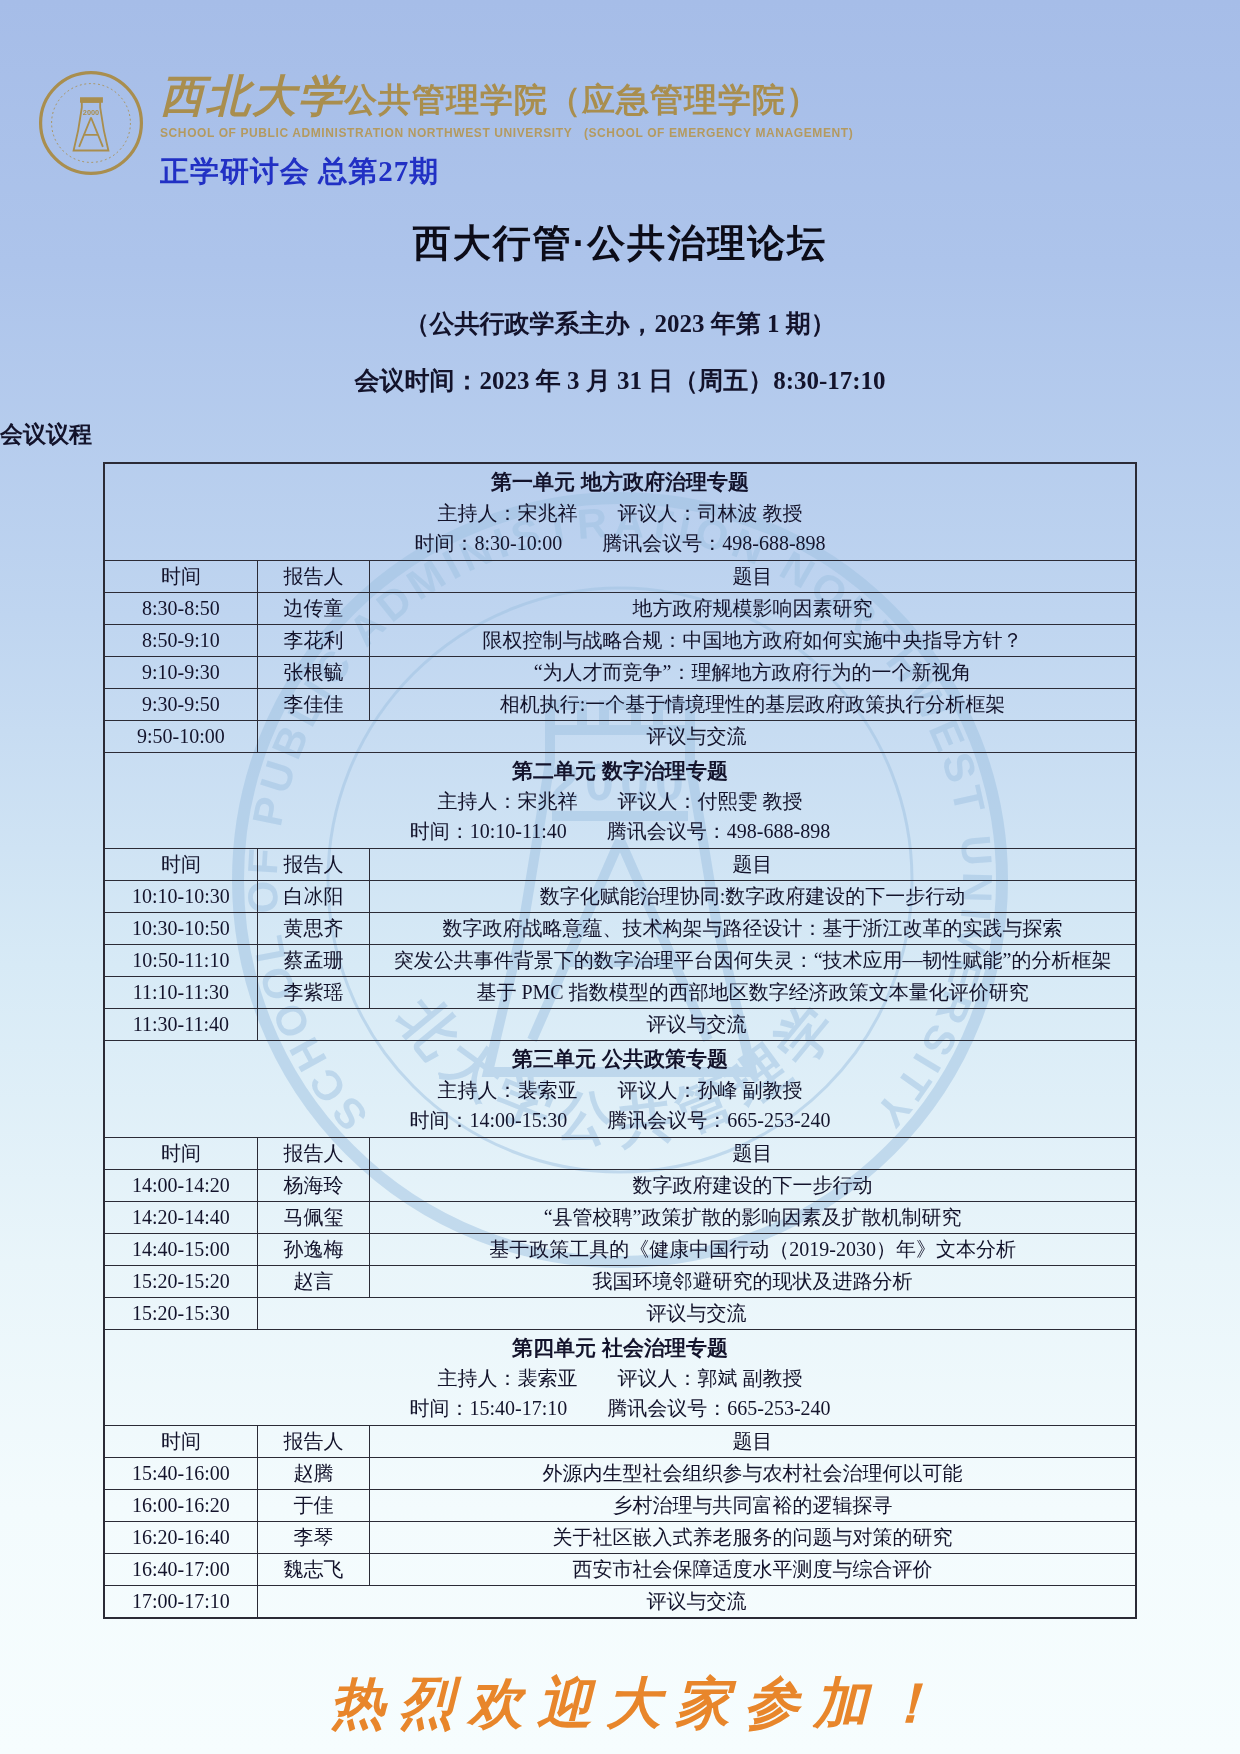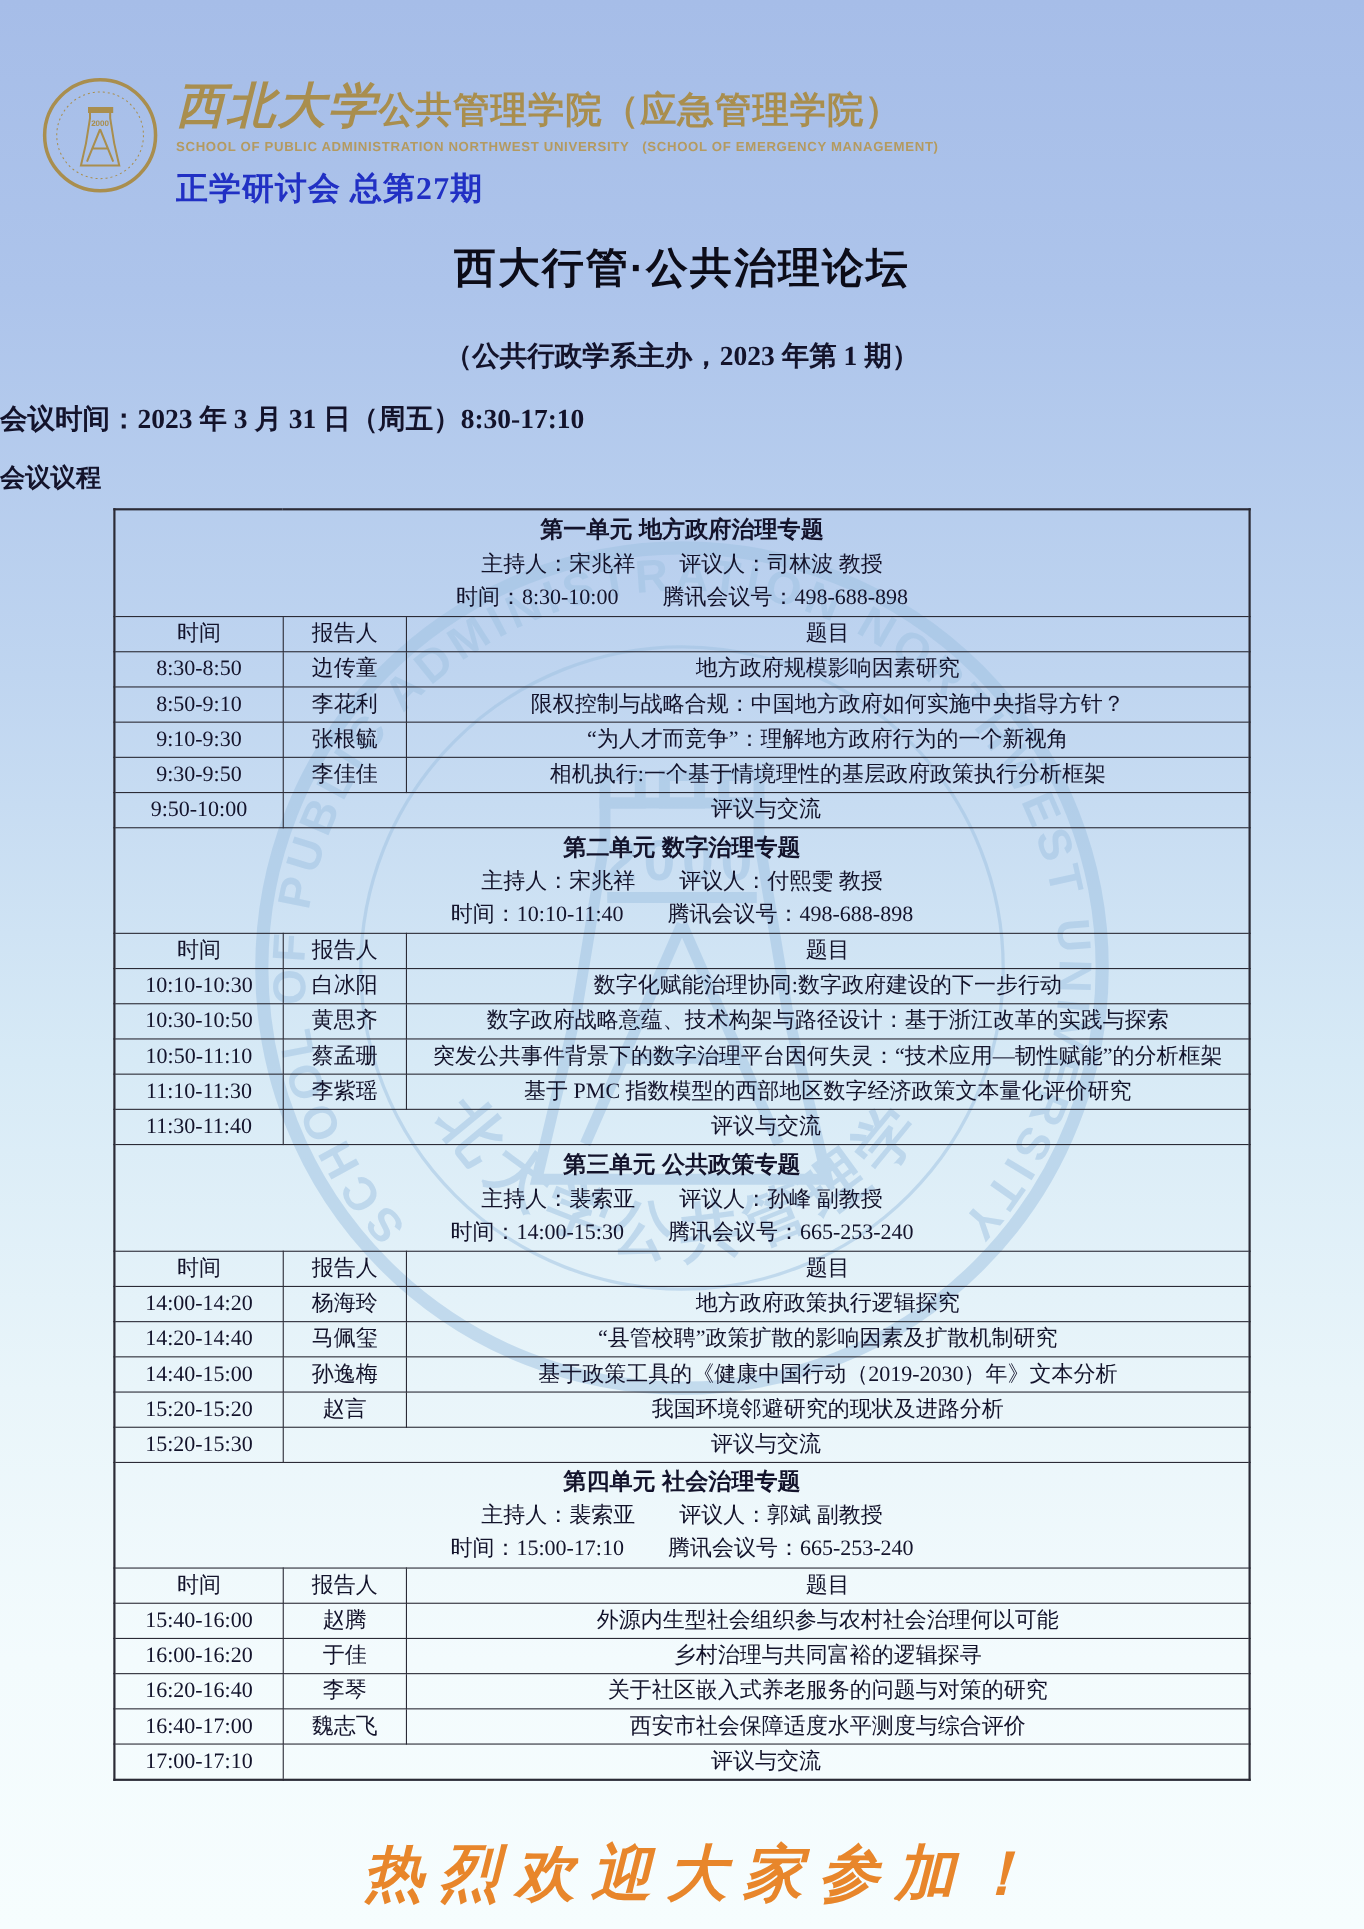--- a/index.html
+++ b/index.html
@@ -23,21 +23,21 @@
   .brand-cn{color:#a98e4e;font-weight:bold;line-height:1.05;}
   .brand-cn .cn-callig{font-size:44px;font-style:italic;letter-spacing:2px;}
   .brand-cn .cn-rest{font-size:33px;letter-spacing:1px;}
   .brand-en{color:#b49a60;font-size:12px;font-weight:bold;letter-spacing:.6px;
             font-family:"Liberation Sans",sans-serif;margin-top:6px;white-space:pre;}
   .series{color:#2130c4;font-size:29px;font-weight:bold;margin-top:12px;letter-spacing:1px;}
   
   .title{text-align:center;font-size:38px;font-weight:bold;margin-top:26px;letter-spacing:2px;
          color:#0c0c18;font-family:"Liberation Sans",sans-serif;}
   .subtitle{text-align:center;font-size:25px;font-weight:bold;margin-top:38px;}
-  .meeting{font-size:25px;font-weight:bold;margin-top:24px;}
+  .meeting{text-align:center;font-size:25px;font-weight:bold;margin-top:24px;}
   .agenda-h{text-align:left;font-size:23px;font-weight:bold;margin-top:22px;
             font-family:"Liberation Sans",sans-serif;}
   
   table.agenda{width:1034px;margin:12px auto 0;border-collapse:collapse;border:2px solid #2b2b36;}
   table.agenda td{border:1px solid #2b2b36;text-align:center;vertical-align:middle;
                   font-size:20px;padding:2px 6px;line-height:1.35;}
   td.sess-head{padding:5px 6px;}
   .unit-line{font-size:21px;font-weight:bold;font-family:"Liberation Sans",sans-serif;line-height:1.5;}
   .host-line,.tinfo-line{font-size:20px;line-height:1.5;}
   tr.colhead td{height:27px;}
@@ -187,21 +187,21 @@
             </td>
           </tr>
           <tr class="colhead">
             <td>时间</td>
             <td>报告人</td>
             <td>题目</td>
           </tr>
           <tr class="datarow">
             <td>14:00-14:20</td>
             <td>杨海玲</td>
-            <td>地方政府政策执行逻辑探究</td>
+            <td>数字政府建设的下一步行动</td>
           </tr>
           <tr class="datarow">
             <td>14:20-14:40</td>
             <td>马佩玺</td>
             <td>“县管校聘”政策扩散的影响因素及扩散机制研究</td>
           </tr>
           <tr class="datarow">
             <td>14:40-15:00</td>
             <td>孙逸梅</td>
             <td>基于政策工具的《健康中国行动（2019-2030）年》文本分析</td>
@@ -212,21 +212,21 @@
             <td>我国环境邻避研究的现状及进路分析</td>
           </tr>
           <tr class="datarow">
             <td>15:20-15:30</td>
             <td colspan="2">评议与交流</td>
           </tr>
           <tr>
             <td class="sess-head" colspan="3">
               <div class="unit-line">第四单元 社会治理专题</div>
               <div class="host-line">主持人：裴索亚　　评议人：郭斌 副教授</div>
-              <div class="tinfo-line">时间：15:00-17:10　　腾讯会议号：665-253-240</div>
+              <div class="tinfo-line">时间：15:40-17:10　　腾讯会议号：665-253-240</div>
             </td>
           </tr>
           <tr class="colhead">
             <td>时间</td>
             <td>报告人</td>
             <td>题目</td>
           </tr>
           <tr class="datarow">
             <td>15:40-16:00</td>
             <td>赵腾</td>

